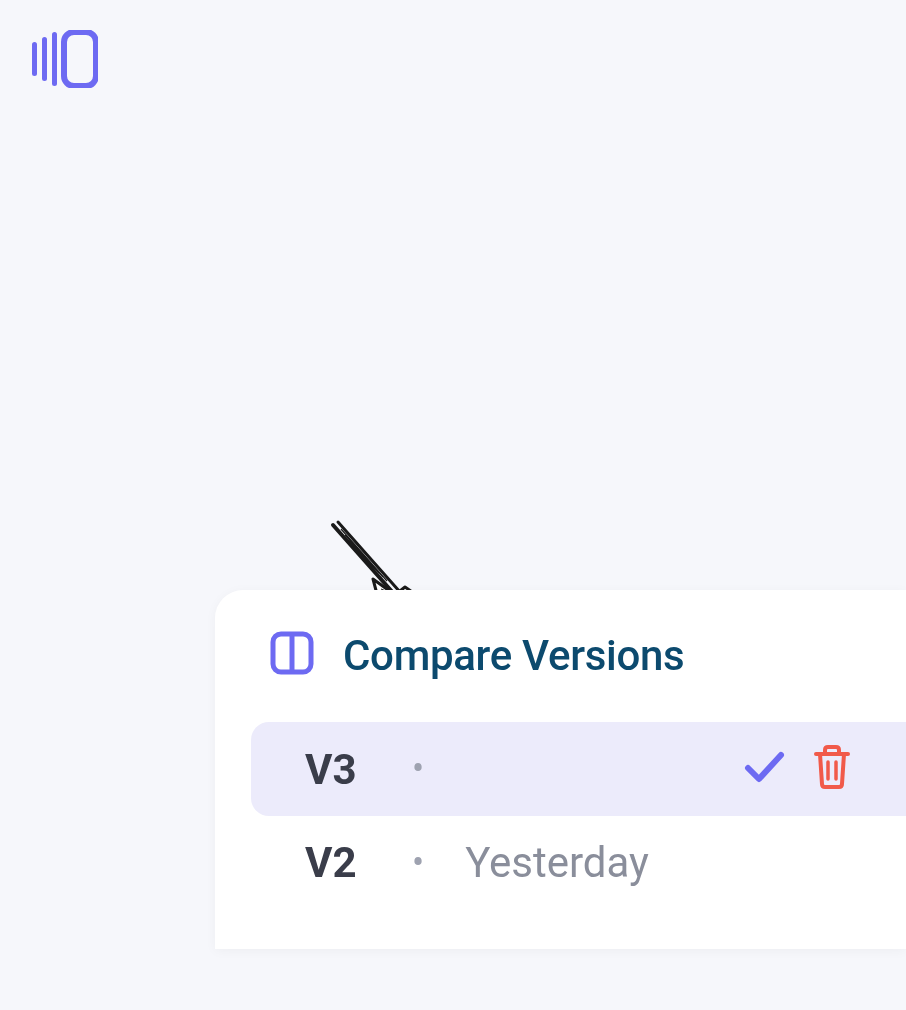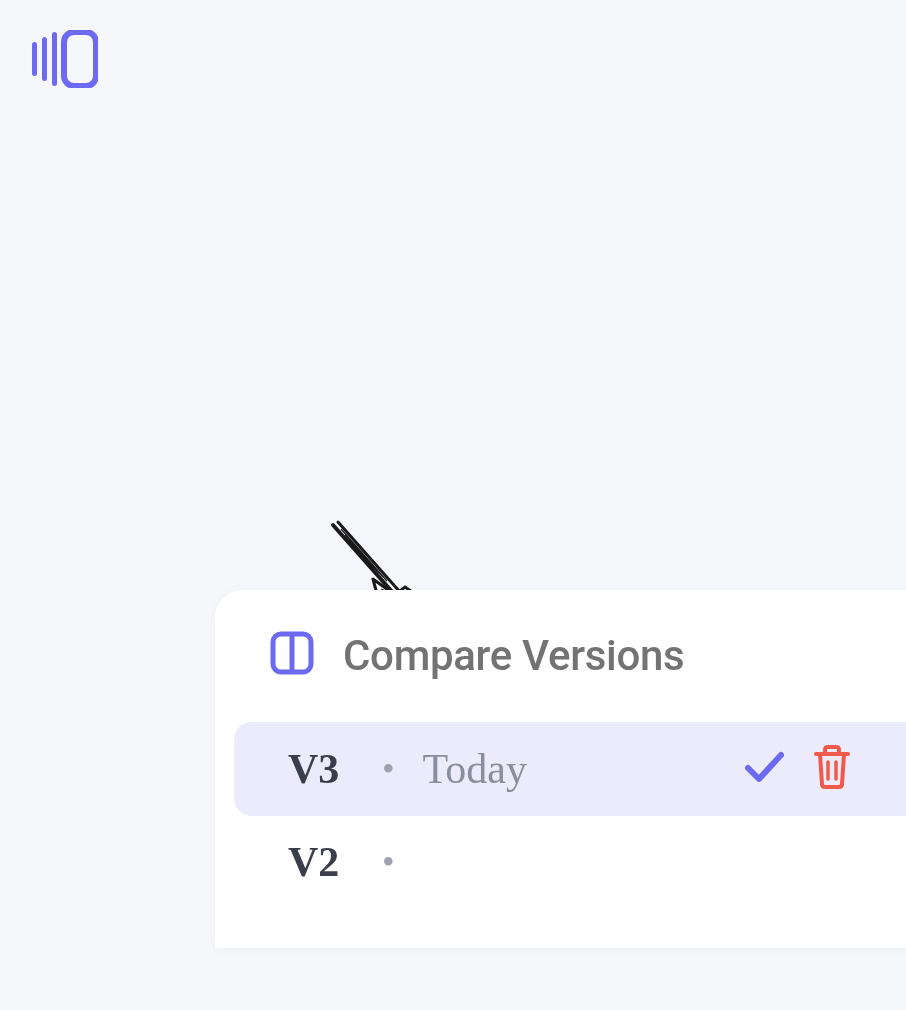--- a/index.html
+++ b/index.html
@@ -52,31 +52,30 @@
     }
     .compare-row {
       display: flex;
       align-items: center;
       gap: 28px;
       padding: 0 54px 42px 54px;
     }
     .compare-label {
       font-size: 42px;
       font-weight: 500;
-      color: #737373;
+      color: #0c4a6e;
       letter-spacing: -0.3px;
     }
     .version-row {
       display: flex;
       align-items: center;
       padding: 22px 54px;
-      gap: 28px;
+      gap: 41px;
       border-radius: 18px 0 0 18px;
-      margin-left: 19px;
-      font-family: Liberation Serif, serif;
+      margin-left: 36px;
     }
     .version-row.selected {
       background: #ecebfb;
     }
     .version-id {
       font-size: 42px;
       font-weight: 700;
       color: #3a3d4a;
       min-width: 66px;
     }
@@ -136,21 +135,20 @@
         <rect x="4" y="4" width="38" height="38" rx="8" stroke="#6d6af2" stroke-width="5" fill="none"></rect>
         <line x1="23" y1="6" x2="23" y2="40" stroke="#6d6af2" stroke-width="5"></line>
       </svg>
     </span>
     <span class="compare-label">Compare Versions</span>
   </div>
 
   <div class="version-row selected">
     <span class="version-id">V3</span>
     <span class="dot">•</span>
-    <span class="version-date">Today</span>
     <span class="row-actions">
       <span>
         <svg width="44" height="44" viewBox="0 0 44 44" fill="none">
           <path d="M 6 23 L 17 34 L 39 10" stroke="#6d6af2" stroke-width="6" fill="none" stroke-linecap="round" stroke-linejoin="round"></path>
         </svg>
       </span>
       <span>
         <svg width="40" height="46" viewBox="0 0 40 46" fill="none">
           <path d="M 4 10 L 36 10" stroke="#f15a4a" stroke-width="4" stroke-linecap="round"></path>
           <path d="M 13 10 L 13 6 C 13 4 14 3 16 3 L 24 3 C 26 3 27 4 27 6 L 27 10" stroke="#f15a4a" stroke-width="4" fill="none" stroke-linecap="round"></path>
@@ -158,14 +156,15 @@
           <line x1="16" y1="18" x2="16" y2="35" stroke="#f15a4a" stroke-width="3.5" stroke-linecap="round"></line>
           <line x1="24" y1="18" x2="24" y2="35" stroke="#f15a4a" stroke-width="3.5" stroke-linecap="round"></line>
         </svg>
       </span>
     </span>
   </div>
 
   <div class="version-row">
     <span class="version-id">V2</span>
     <span class="dot">•</span>
+    <span class="version-date">Yesterday</span>
   </div>
 </div>
 
 </body></html>

